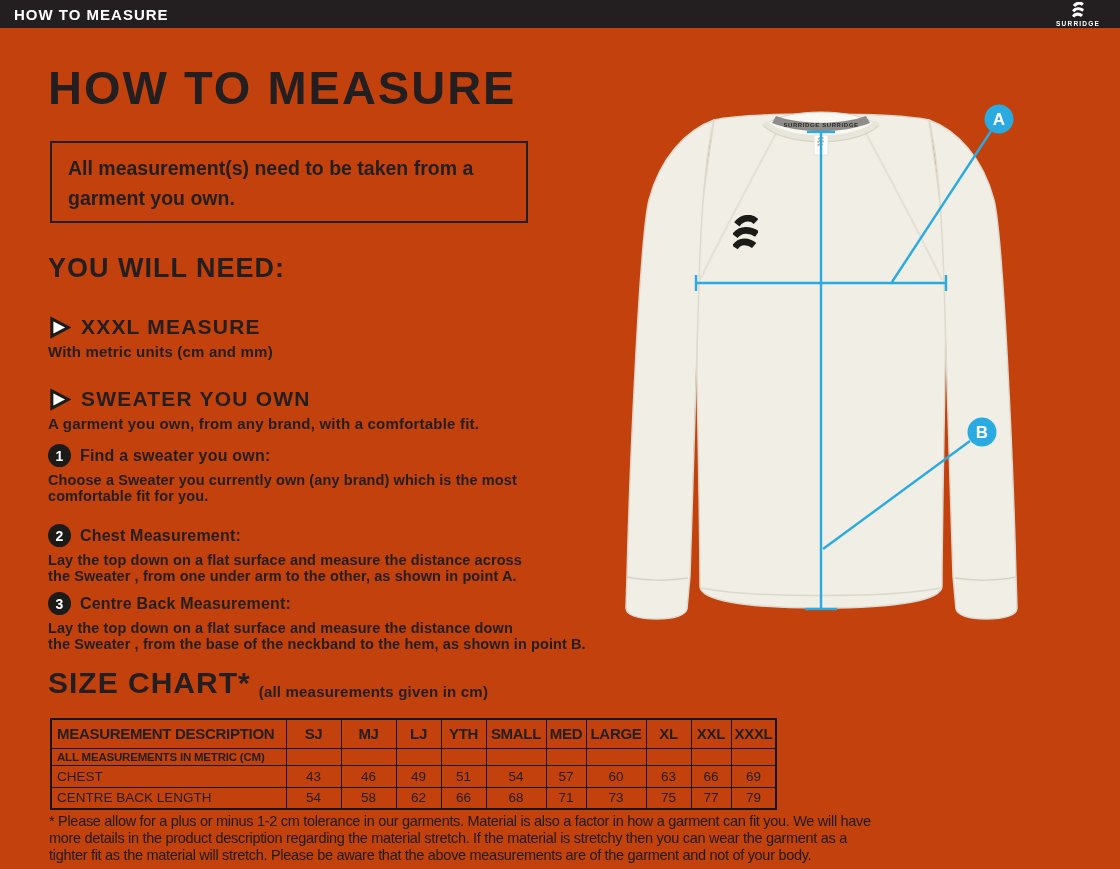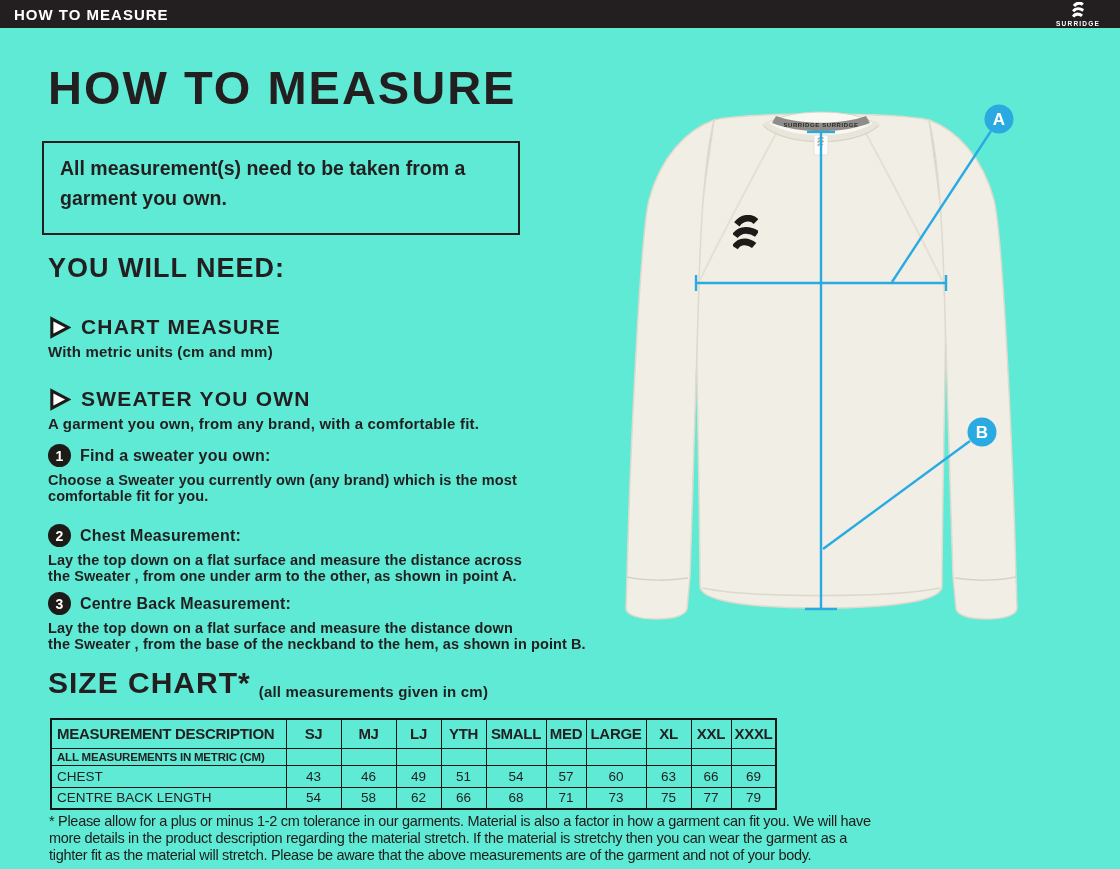--- a/index.html
+++ b/index.html
@@ -1,20 +1,20 @@
 <!DOCTYPE html>
 <html><head>
 <meta charset="utf-8">
 <style>
   * { box-sizing: border-box; }
   html,body { margin:0; padding:0; background:#ffffff; }
   #page {
     position: relative;
     width: 1120px; height: 869px;
-    background: #5eead4;
+    background: #c2410c;
     font-family: "Liberation Sans", sans-serif;
     color: #231f20;
     overflow: hidden;
   }
   
   .topbar {
     position:absolute; left:0; top:0; width:1120px; height:28px;
     background:#231f20; display:flex; align-items:center; padding:0 14px;
   }
   .topbar-title {
@@ -26,21 +26,21 @@
   }
   .topbar-logo .brand {
     font-size:6.5px; font-weight:bold; letter-spacing:1.2px; margin-top:1px;
   }
   
   .h1 {
     position:absolute; left:48px; top:64px;
     font-size:47px; font-weight:bold; letter-spacing:2px; line-height:1;
   }
   .notice-box {
-    position:absolute; left:42px; top:141px; width:478px; height:94px;
+    position:absolute; left:50px; top:141px; width:478px; height:82px;
     border:2.5px solid #231f20; padding:11px 16px;
     font-size:19.5px; font-weight:bold; line-height:1.52;
   }
   .ywn-heading {
     position:absolute; left:48px; top:253px;
     font-size:27px; font-weight:bold; letter-spacing:1px;text-align:right;
   }
   .need-item { position:absolute; left:48px; }
   .need-item .row { display:flex; align-items:center; gap:10px; }
   .need-item .label { font-size:21px; font-weight:bold; letter-spacing:1.2px; }
@@ -122,21 +122,21 @@
     <div>garment you own.</div>
   </div>
 
   <div class="ywn-heading">YOU WILL NEED:</div>
 
   <div class="need-item need-1">
     <div class="row">
       <svg width="23" height="23" viewBox="0 0 24 24">
         <path d="M4 3 L21 12 L4 21 Z" fill="#ffffff" stroke="#1d1b17" stroke-width="3.2"></path>
       </svg>
-      <span class="label">CHART MEASURE</span>
+      <span class="label">XXXL MEASURE</span>
     </div>
     <div class="desc">With metric units (cm and mm)</div>
   </div>
 
   <div class="need-item need-2">
     <div class="row">
       <svg width="23" height="23" viewBox="0 0 24 24">
         <path d="M4 3 L21 12 L4 21 Z" fill="#ffffff" stroke="#1d1b17" stroke-width="3.2"></path>
       </svg>
       <span class="label">SWEATER YOU OWN</span>

